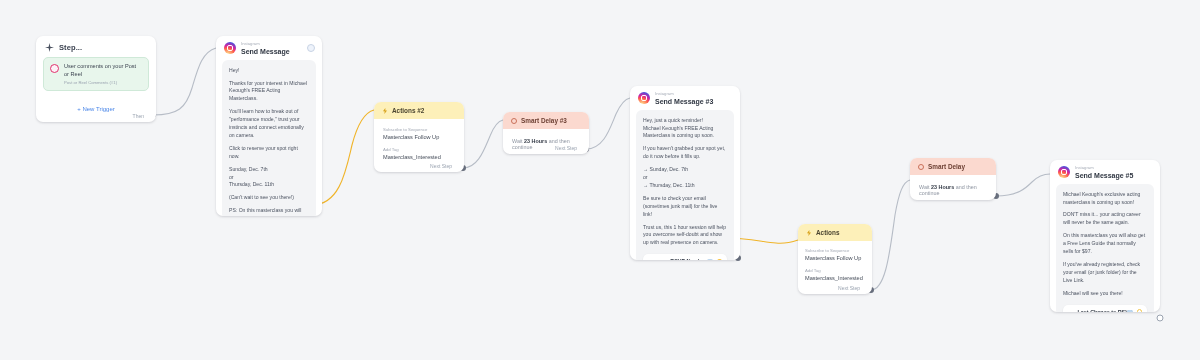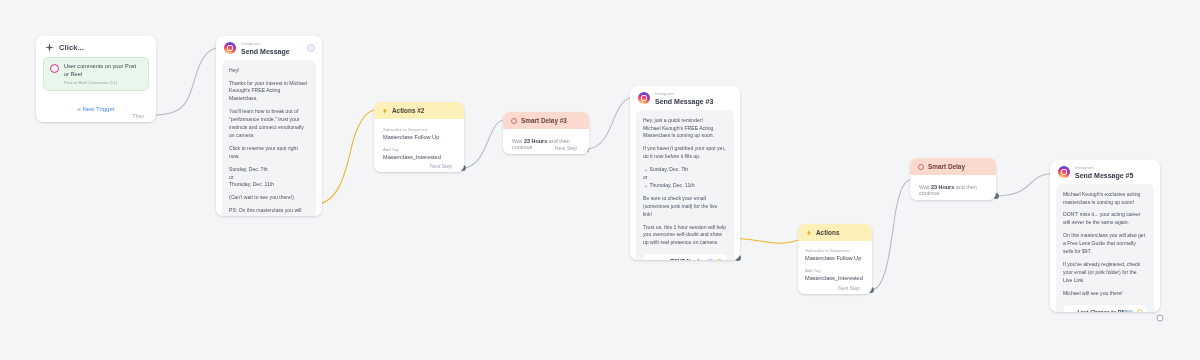--- a/index.html
+++ b/index.html
@@ -159,21 +159,21 @@
     <circle class="port" cx="871" cy="290" r="3"></circle>
     <circle class="port" cx="996" cy="196" r="3"></circle>
     <circle class="port hollow" cx="1160" cy="318" r="3"></circle>
   </svg>
 
   <div class="node" style="left:36px; top:36px; width:120px; height:86px;">
     <div class="trig-head">
       <svg class="spark" viewBox="0 0 12 12">
         <path d="M6 0 L7.1 4.9 L12 6 L7.1 7.1 L6 12 L4.9 7.1 L0 6 L4.9 4.9 Z" fill="#4b5260"></path>
       </svg>
-      <span class="ttl">Click...</span>
+      <span class="ttl">Step...</span>
     </div>
     <div class="trigger-row">
       <span class="ig-dot"></span>
       <span>
         <div class="tr-main">User comments on your Post or Reel</div>
         <div class="tr-sub">Post or Reel Comments (#1)</div>
       </span>
     </div>
     <div class="new-trigger">+ New Trigger</div>
     <div class="then-label">Then</div>

